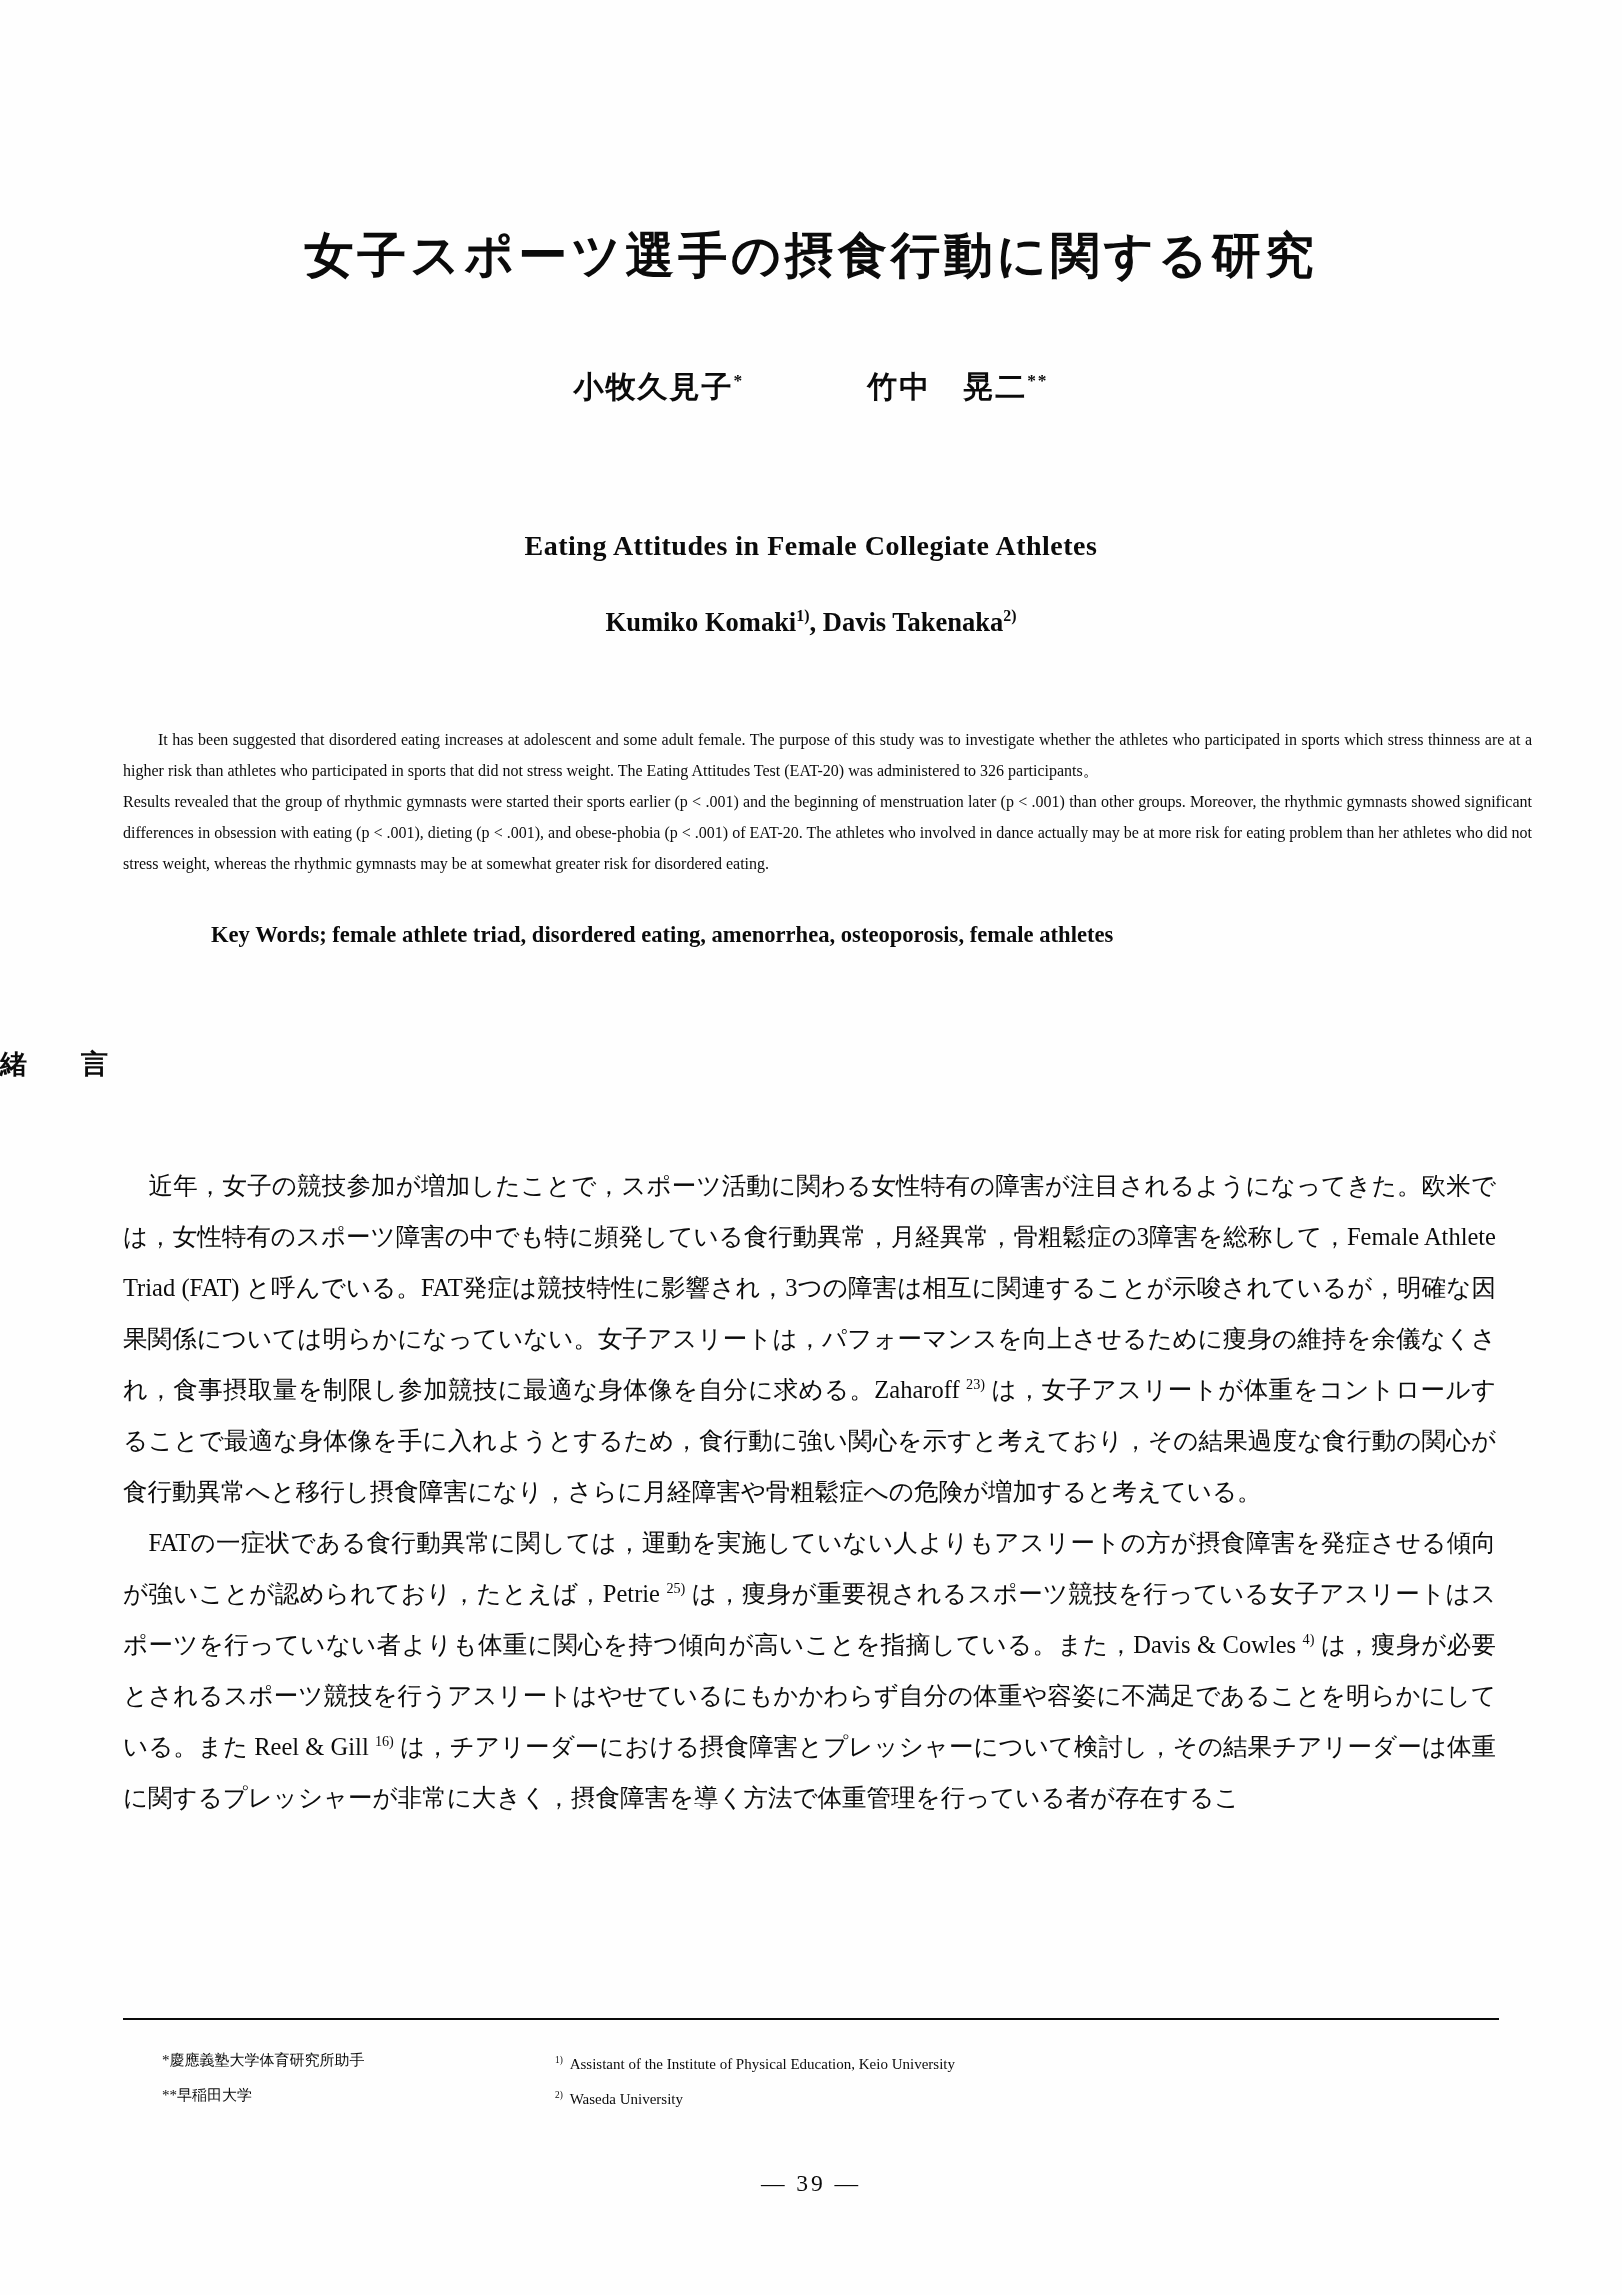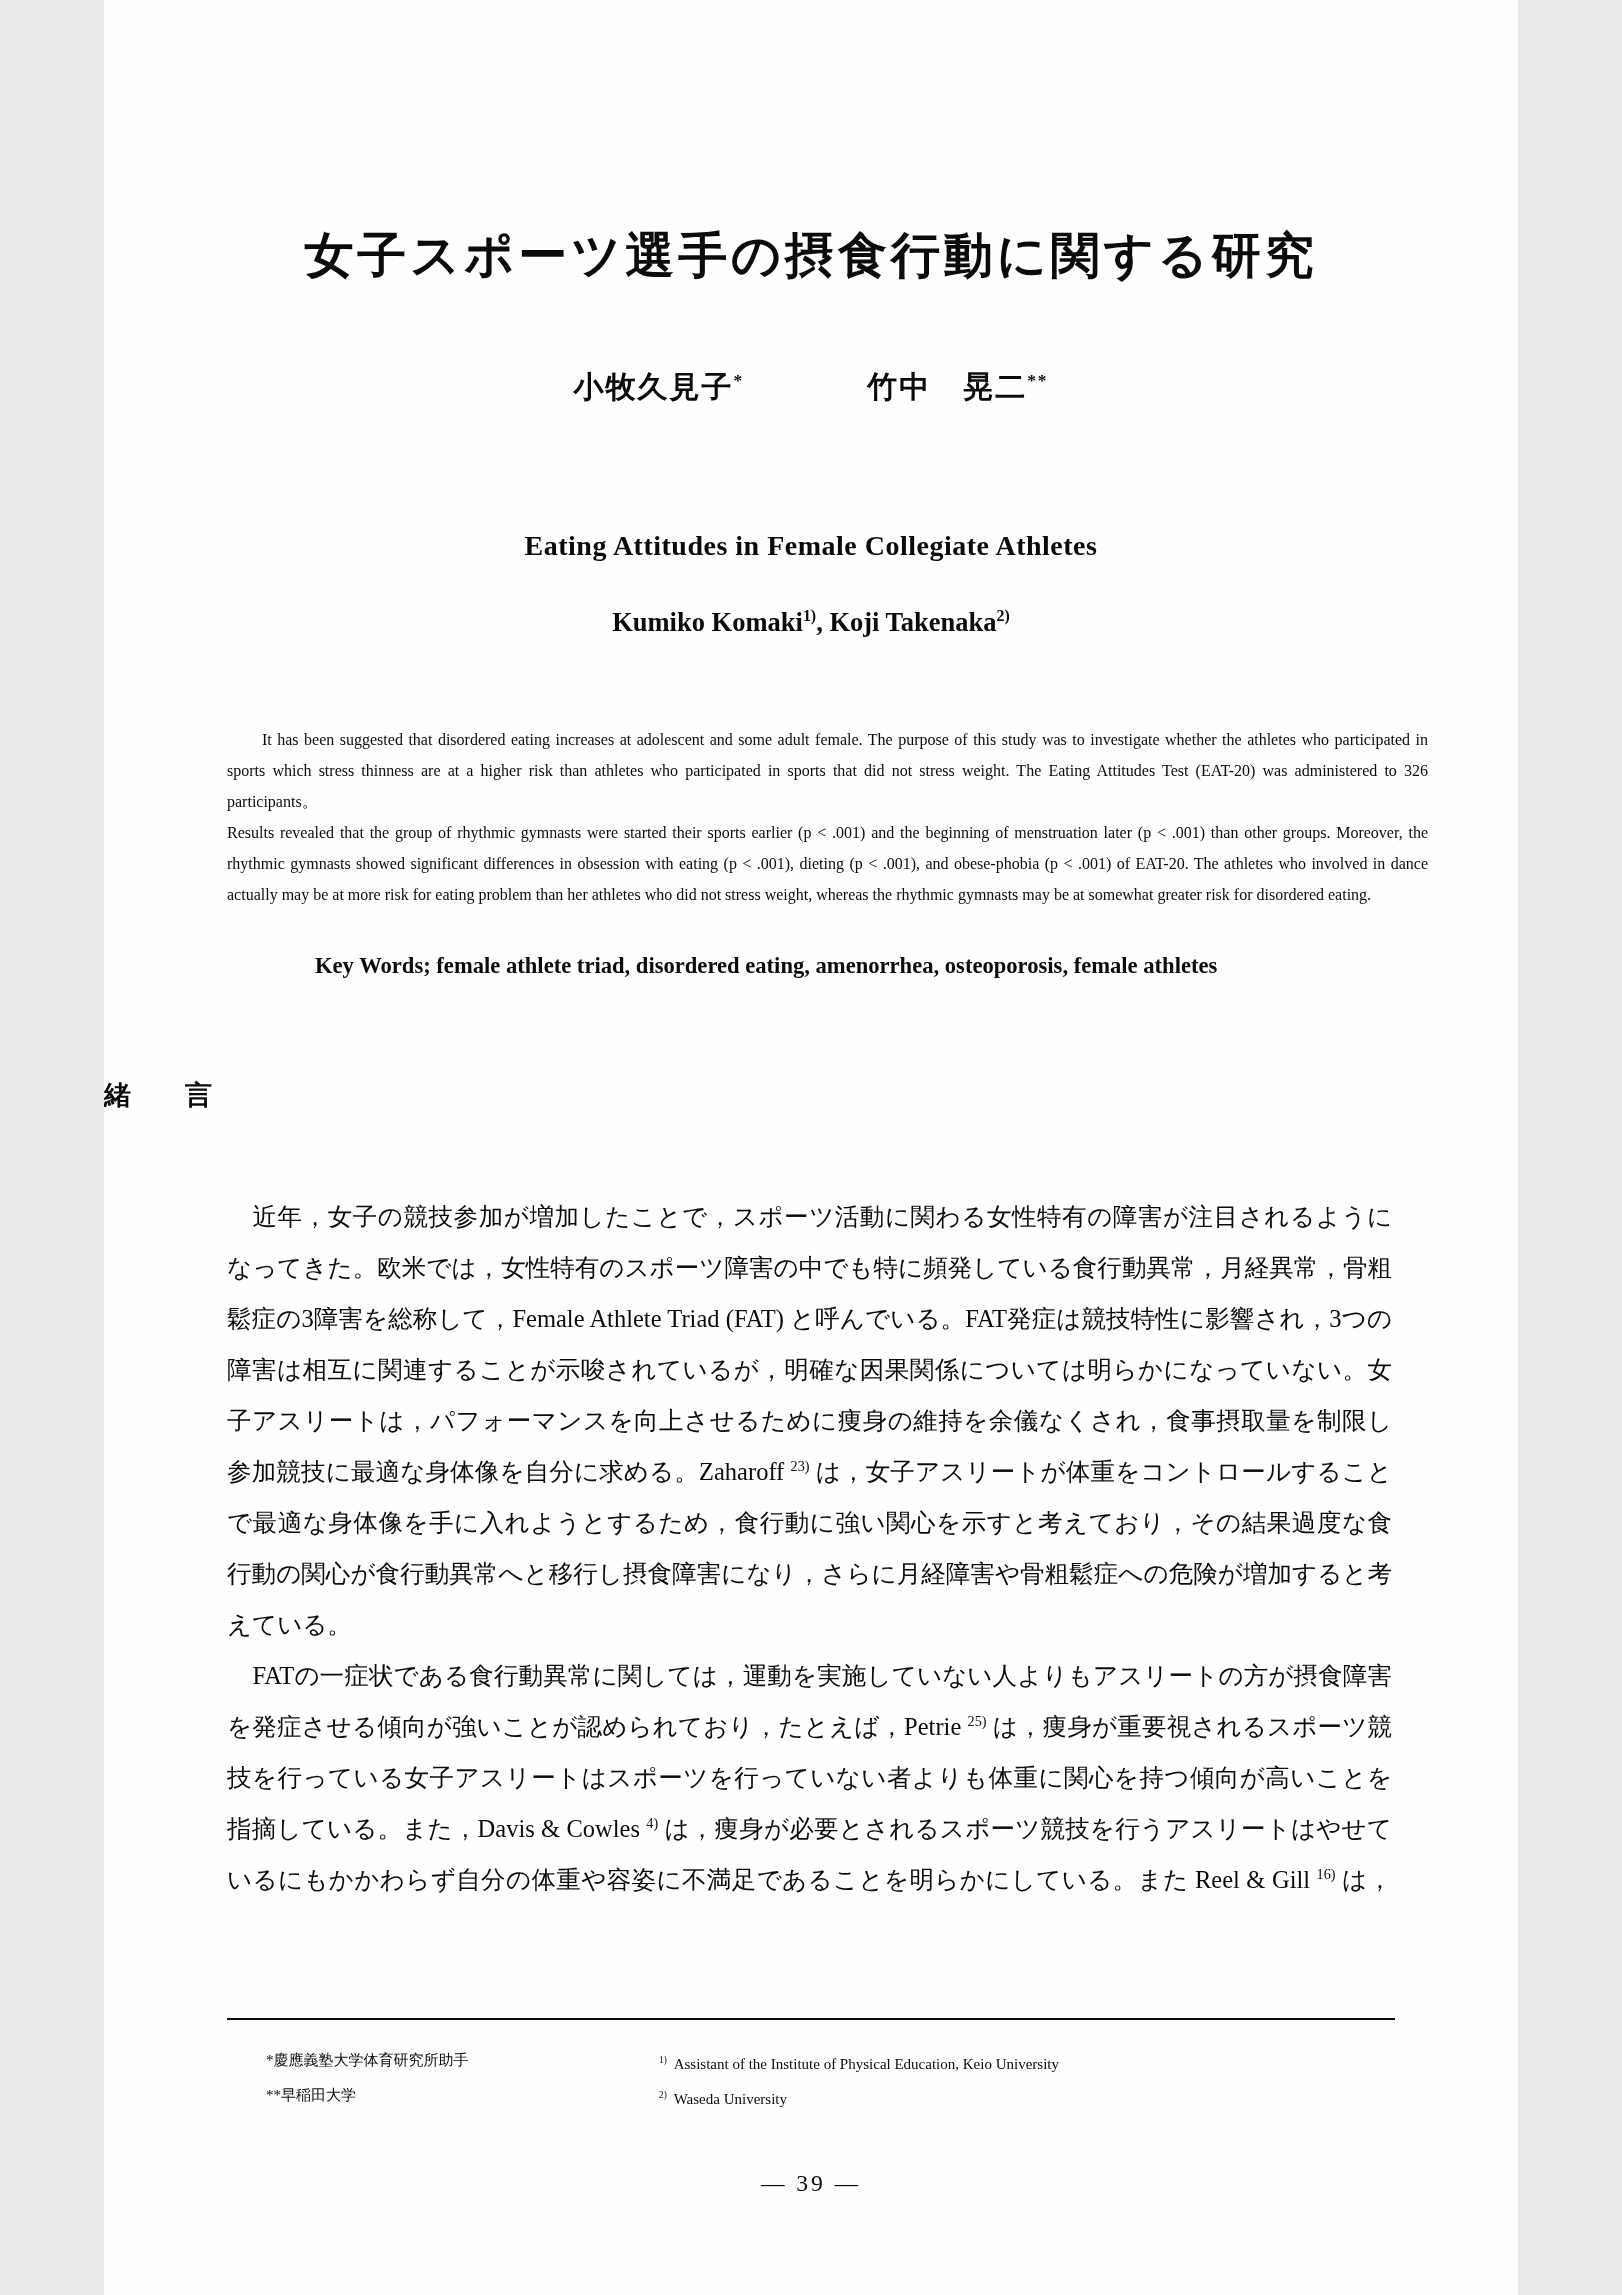--- a/index.html
+++ b/index.html
@@ -1,18 +1,18 @@
 <!DOCTYPE html>
 <html lang="ja" style="font-size:7.9px"><head>
 <meta charset="utf-8">
 <style>
   html,body{margin:0;padding:0;background:#e9e9e9;}
   .page{
     position:relative;
-    width:1414px;height:2295px;
+    width:1622px;height:2295px;
     margin:0 auto;
     background:#fefefe;
     color:#0b0b0b;
     font-family:"Liberation Serif","DejaVu Serif",serif;
     overflow:hidden;
   }
   .title-jp{
     margin:0;
     padding-top:225px;
     text-align:center;
@@ -106,21 +106,21 @@
 
   <h1 class="title-jp">女子スポーツ選手の摂食行動に関する研究</h1>
 
   <div class="authors-jp">
     <span><span>小牧久見子</span><sup>*</sup></span><span class="author-gap"></span><span><span>竹中　晃二</span><sup>**</sup></span>
   </div>
 
   <h2 class="title-en">Eating Attitudes in Female Collegiate Athletes</h2>
 
   <div class="authors-en">
-    <span>Kumiko Komaki</span><sup>1)</sup><span>, </span><span>Koji Takenaka</span><sup>2)</sup>
+    <span>Kumiko Komaki</span><sup>1)</sup><span>, </span><span>Davis Takenaka</span><sup>2)</sup>
   </div>
 
   <div class="abstract">
     <p class="indent">It has been suggested that disordered eating increases at adolescent and some adult female. The purpose of this study was to investigate whether the athletes who participated in sports which stress thinness are at a higher risk than athletes who participated in sports that did not stress weight. The Eating Attitudes Test (EAT-20) was administered to 326 participants。</p>
     <p>Results revealed that the group of rhythmic gymnasts were started their sports earlier (p &lt; .001) and the beginning of menstruation later (p &lt; .001) than other groups. Moreover, the rhythmic gymnasts showed significant differences in obsession with eating (p &lt; .001), dieting (p &lt; .001), and obese-phobia (p &lt; .001) of EAT-20. The athletes who involved in dance actually may be at more risk for eating problem than her athletes who did not stress weight, whereas the rhythmic gymnasts may be at somewhat greater risk for disordered eating.</p>
   </div>
 
   <div class="keywords">Key Words; female athlete triad, disordered eating, amenorrhea, osteoporosis, female athletes</div>
 
   <h3 class="intro-heading">緒　　言</h3>

